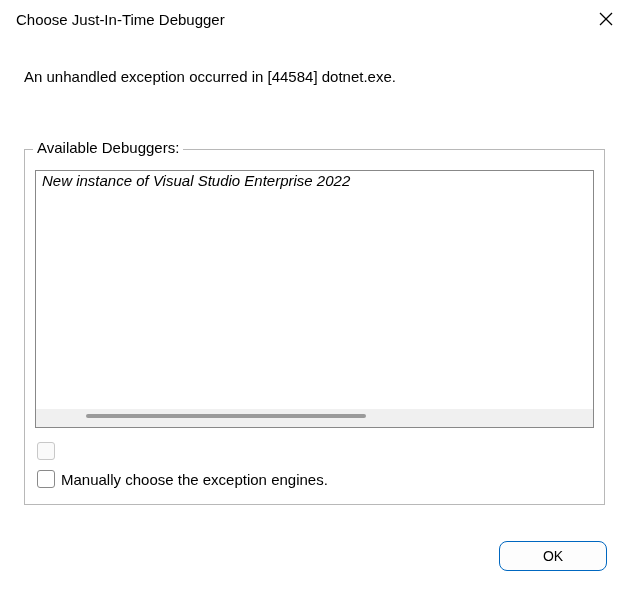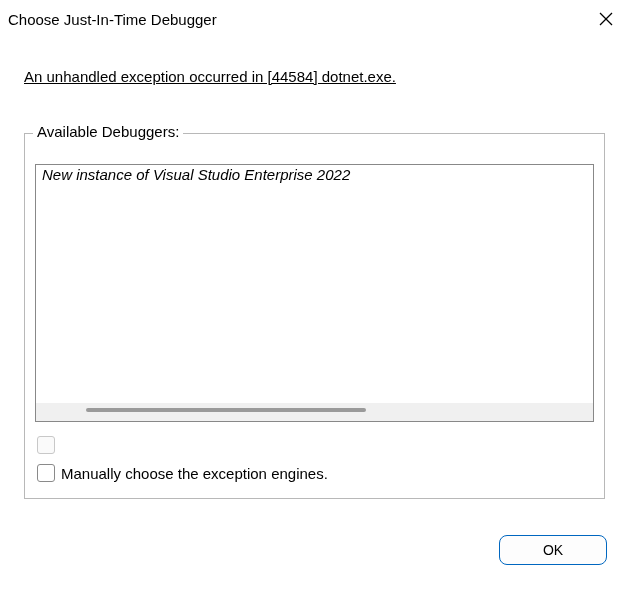--- a/index.html
+++ b/index.html
@@ -14,21 +14,21 @@
       width: 629px;
       height: 611px;
       overflow: hidden;
       color: #000;
     }
     .titlebar {
       display: flex;
       align-items: center;
       justify-content: space-between;
       height: 38px;
-      padding-left: 8px;
+      padding-left: 16px;
     }
     .titlebar-title {
       font-size: 15px;
     }
     .close-btn {
       width: 46px;
       height: 38px;
       display: flex;
       align-items: center;
       justify-content: center;
@@ -36,28 +36,27 @@
     }
     .close-btn svg {
       width: 14px;
       height: 14px;
     }
     .content {
       padding: 30px 20px 0 20px;
     }
     .message {
       font-size: 15px;
-      margin-bottom: 48px;
+      margin-bottom: 64px;
       padding-left: 4px;
-      text-decoration: underline;
     }
     .fieldset {
       position: relative;
       border: 1px solid #b8b8b8;
-      padding: 30px 10px 10px 10px;
+      padding: 20px 10px 10px 10px;
       margin: 0 4px;
     }
     .fieldset-label {
       position: absolute;
       top: -11px;
       left: 8px;
       background: #fff;
       padding: 0 4px;
       font-size: 15px;
     }

